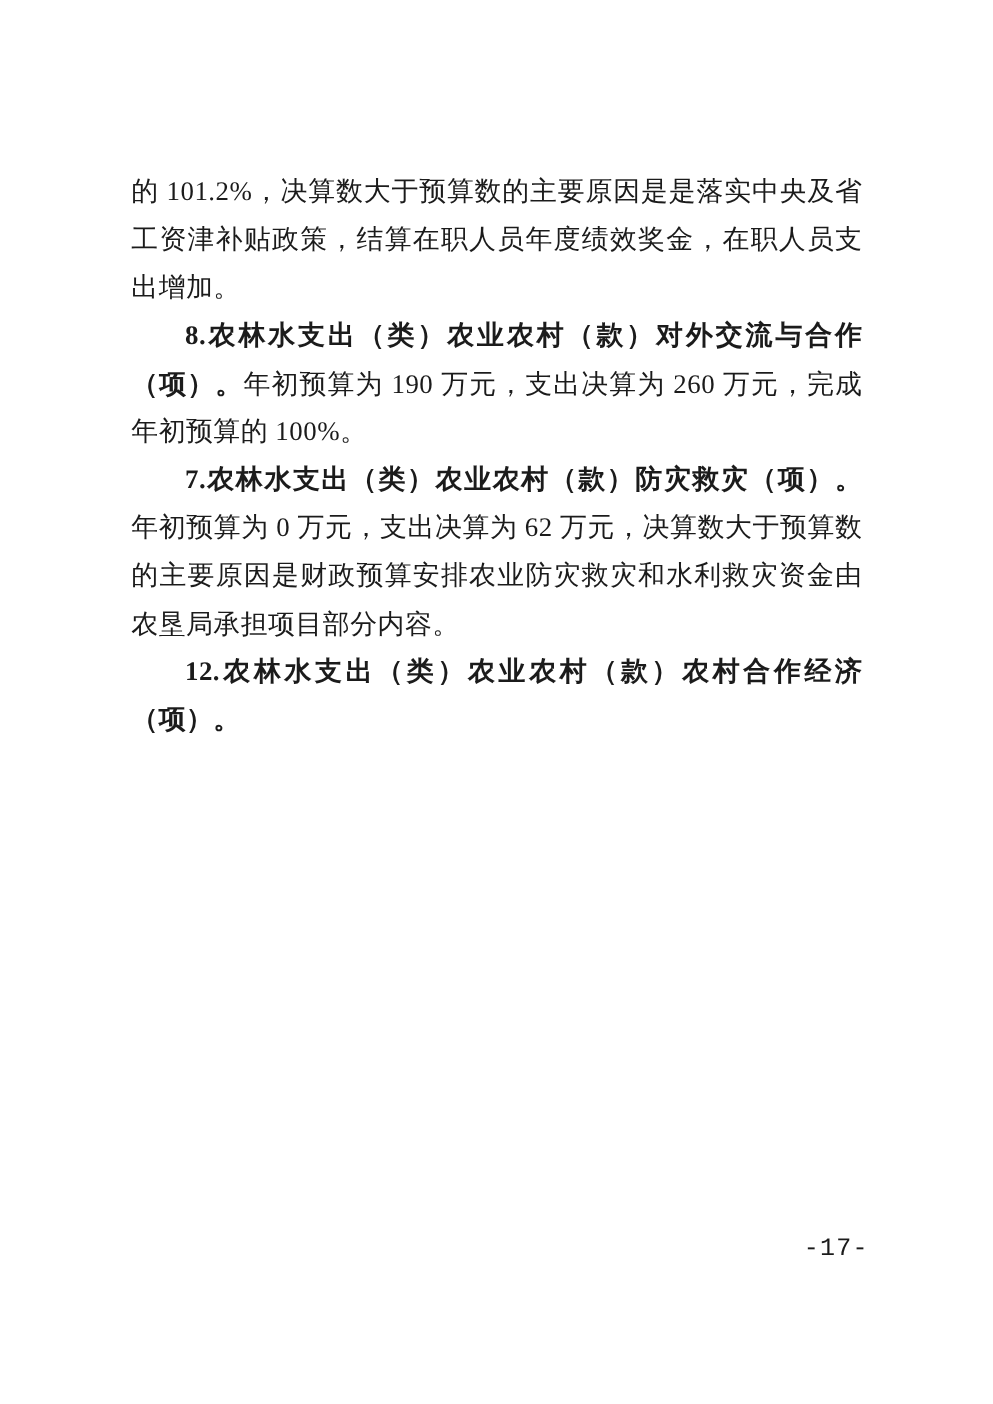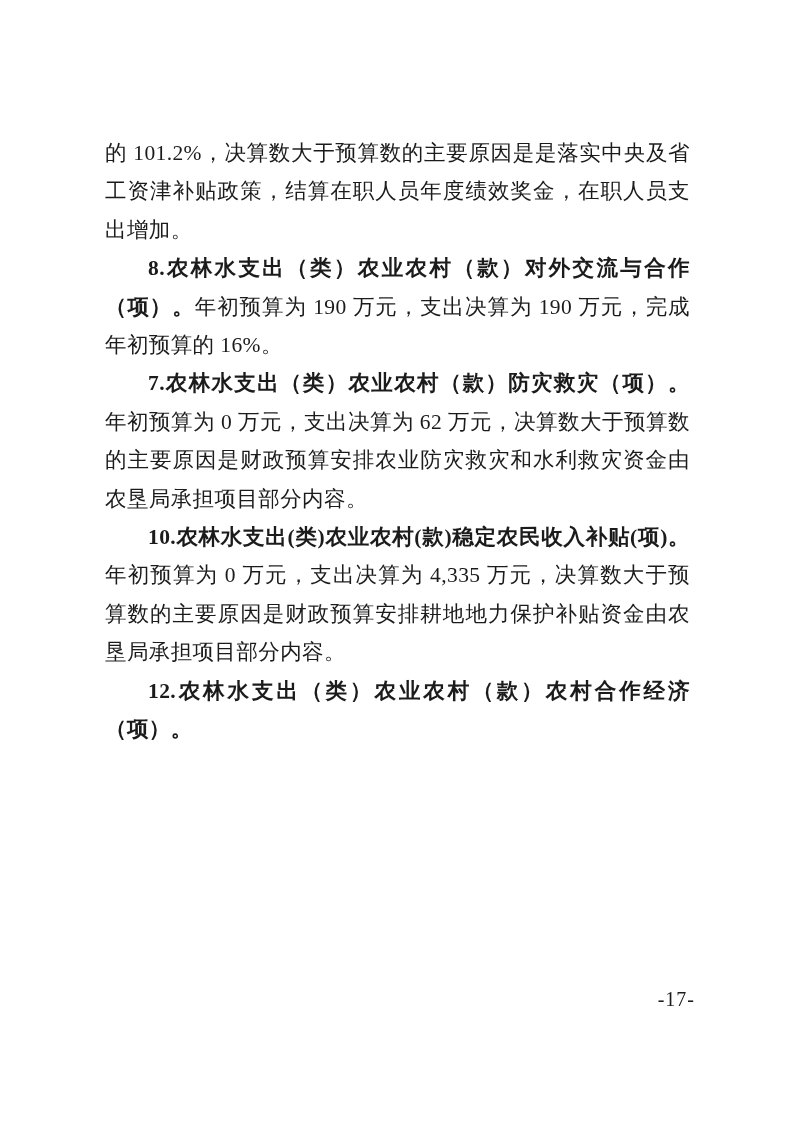--- a/index.html
+++ b/index.html
@@ -39,39 +39,38 @@
   }
   .body-seg {
     font-weight: 400;
   }
   .page-number {
     position: absolute;
     top: 988px;
     right: 99px;
     font-size: 20px;
     letter-spacing: 1px;
-    font-family: Liberation Serif, serif;
+    font-family: Liberation Mono, monospace;
     color: #1b1b1b;
   }
 </style>
 </head>
 <body>
 
 <div class="page">
 
   <div class="text-block">
 
     <p class="para"><span class="body-seg">的 101.2%，决算数大于预算数的主要原因是是落实中央及省工资津补贴政策，结算在职人员年度绩效奖金，在职人员支出增加。</span></p>
 
 
-    <p class="para indent"><b class="head-seg">8.农林水支出（类）农业农村（款）对外交流与合作（项）。</b><span class="body-seg">年初预算为 190 万元，支出决算为 190 万元，完成年初预算的 16%。</span></p>
+    <p class="para indent"><b class="head-seg">8.农林水支出（类）农业农村（款）对外交流与合作（项）。</b><span class="body-seg">年初预算为 190 万元，支出决算为 260 万元，完成年初预算的 100%。</span></p>
 
     <p class="para indent"><b class="head-seg">7.农林水支出（类）农业农村（款）防灾救灾（项）。</b><span class="body-seg">年初预算为 0 万元，支出决算为 62 万元，决算数大于预算数的主要原因是财政预算安排农业防灾救灾和水利救灾资金由农垦局承担项目部分内容。</span></p>
 
-    <p class="para indent"><b class="head-seg">10.农林水支出(类)农业农村(款)稳定农民收入补贴(项)。</b><span class="body-seg">年初预算为 0 万元，支出决算为 4,335 万元，决算数大于预算数的主要原因是财政预算安排耕地地力保护补贴资金由农垦局承担项目部分内容。</span></p>
 
 
     <p class="para indent"><b class="head-seg">12.农林水支出（类）农业农村（款）农村合作经济（项）。</b></p>
 
   </div>
 
   <div class="page-number">-17-</div>
 
 </div>
 

